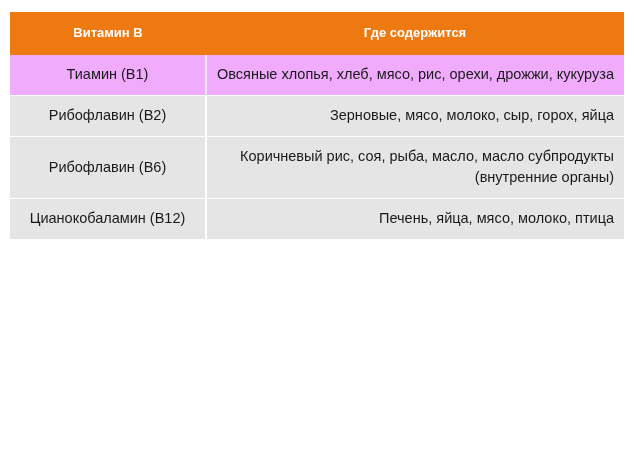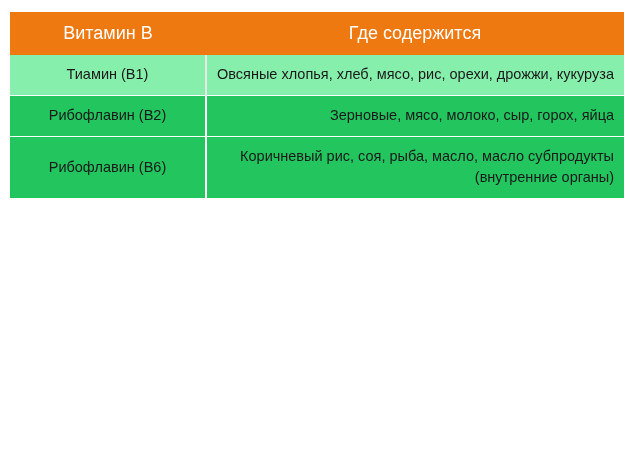--- a/index.html
+++ b/index.html
@@ -24,36 +24,36 @@
     border-collapse: collapse;
     width: 614px;
     table-layout: fixed;
   }
   table.vit-table col.c1 { width: 196px; }
   table.vit-table col.c2 { width: 418px; }
 
   thead th {
     background: #EE7911;
     color: #ffffff;
-    font-size: 18px;
-    font-weight: normal;
+    font-size: 13px;
+    font-weight: bold;
     text-align: center;
     padding: 12px 6px 13px 6px;
     border: none;
     line-height: 18px;
   }
   tbody td {
     font-size: 14.5px;
     line-height: 21px;
     padding: 9px 10px 10px 10px;
     vertical-align: middle;
     border-bottom: 1px solid #ffffff;
   }
-  tbody tr.odd td { background: #86efac; }
-  tbody tr.even td { background: #22c55e; }
+  tbody tr.odd td { background: #f0abfc; }
+  tbody tr.even td { background: #e5e5e5; }
 
   td.name {
     text-align: center;
     border-right: 2px solid #ffffff;
   }
   td.desc {
     text-align: right;
   }
   tbody tr.odd td.name { border-right-color: #e8e8e8; }
   tbody tr.even td.name { border-right-color: #ffffff; }
@@ -81,15 +81,19 @@
         <td class="desc">Овсяные хлопья, хлеб, мясо, рис, орехи, дрожжи, кукуруза</td>
       </tr>
       <tr class="even">
         <td class="name">Рибофлавин (В2)</td>
         <td class="desc">Зерновые, мясо, молоко, сыр, горох, яйца</td>
       </tr>
       <tr class="even">
         <td class="name">Рибофлавин (В6)</td>
         <td class="desc">Коричневый рис, соя, рыба, масло, масло субпродукты (внутренние органы)</td>
       </tr>
+      <tr class="even">
+        <td class="name">Цианокобаламин (В12)</td>
+        <td class="desc">Печень, яйца, мясо, молоко, птица</td>
+      </tr>
     </tbody>
   </table>
 </div>
 
 </body></html>

